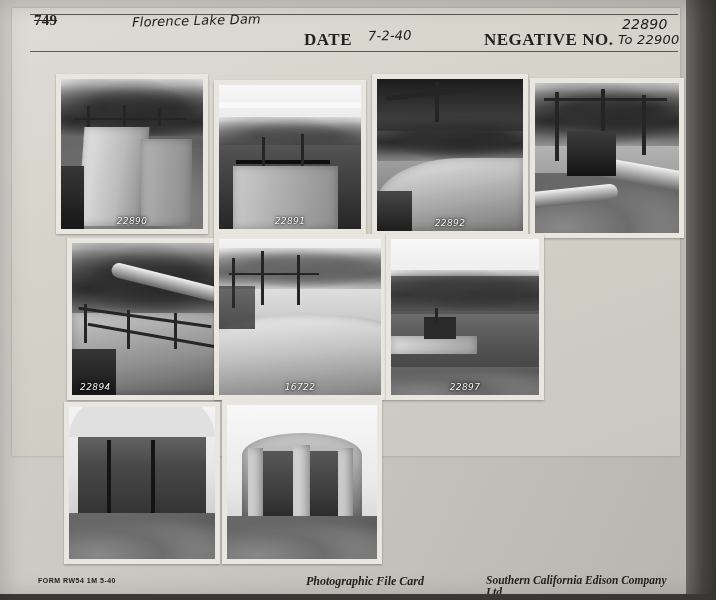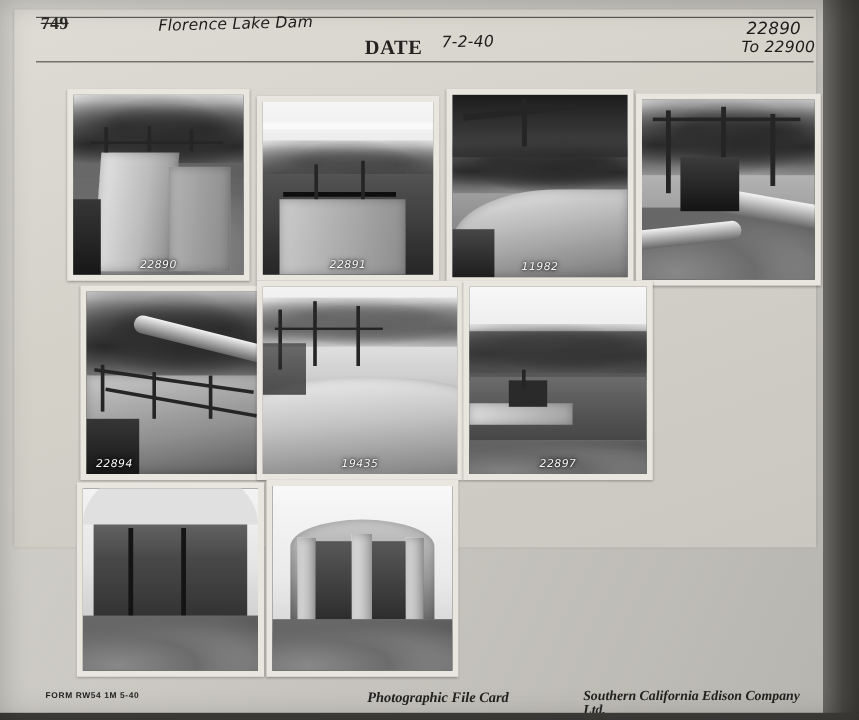--- a/index.html
+++ b/index.html
@@ -260,20 +260,21 @@
     <div class="hdr-rule" id="rule-top"></div>
     <div class="hdr-rule" id="rule-bottom"></div>
 
     <div class="hand" id="num-749">749</div>
 
     <div class="hand" id="val-location">Florence Lake Dam</div>
 
     <div class="hdr-label" id="lbl-date">DATE</div>
     <div class="hand" id="val-date">7-2-40</div>
 
+    <div class="hdr-label" id="lbl-negative">NEGATIVE NO.</div>
     <div class="hand" id="val-neg-1">22890</div>
     <div class="hand" id="val-neg-2">To 22900</div>
 
     <div id="grid">
 
       <div class="photo" style="left:0px; top:0px; width:142px; height:150px;">
         <div class="frame">
           <div class="sky" style="background:linear-gradient(180deg,#e9e7e0 0%,#cdcbc3 30%,#9c9a92 60%,#6f6e68 100%);"></div>
           <div class="trees" style="height:46%;"></div>
           <div class="rock" style="height:62%; opacity:.95;"></div>
@@ -304,21 +305,21 @@
 
       <div class="photo" style="left:316px; top:0px; width:146px; height:152px;">
         <div class="frame">
           <div class="sky" style="background:linear-gradient(180deg,#c9c7bf 0%,#a3a199 50%,#6e6d67 100%);"></div>
           <div class="dark" style="left:0; top:0; width:100%; height:34%; background:linear-gradient(180deg,#22211e 0%,#4c4b46 100%);"></div>
           <div class="trees" style="top:24%; height:30%;"></div>
           <div class="wall" style="left:0; top:52%; width:100%; height:48%; border-radius:60% 0 0 0; background:linear-gradient(170deg,#e6e4dc 0%,#b7b5ad 45%,#7b7972 100%);"></div>
           <div class="beam" style="left:6%; top:8%; width:62%; height:5px; transform:rotate(-6deg);"></div>
           <div class="beam" style="left:40%; top:2%; width:4px; height:26%;"></div>
           <div class="dark" style="left:0; bottom:0; width:24%; height:26%; background:linear-gradient(180deg,#4b4a45,#232220);"></div>
-          <div class="cap mid">11982</div>
+          <div class="cap mid">22892</div>
         </div>
       </div>
 
       <div class="photo" style="left:474px; top:4px; width:144px; height:150px;">
         <div class="frame">
           <div class="sky" style="background:linear-gradient(180deg,#d5d3cb 0%,#b0aea6 45%,#7d7b75 100%);"></div>
           <div class="trees" style="top:0; height:42%;"></div>
           <div class="rock" style="height:40%;"></div>
           <div class="pipe" style="left:38%; top:54%; width:70%; height:20px; transform:rotate(10deg);"></div>
           <div class="pipe" style="left:-6%; top:70%; width:64%; height:16px; transform:rotate(-6deg);"></div>
@@ -350,21 +351,21 @@
       <div class="photo" style="left:158px; top:160px; width:162px; height:156px;">
         <div class="frame">
           <div class="sky" style="background:linear-gradient(180deg,#f0eee8 0%,#dad8d0 35%,#b5b3ab 70%,#8b8982 100%);"></div>
           <div class="trees" style="top:6%; height:26%; opacity:.7;"></div>
           <div class="wall" style="left:-10%; top:48%; width:130%; height:60%; border-radius:70% 70% 0 0 / 40% 40% 0 0; background:linear-gradient(175deg,#ecebe5 0%,#c4c2b9 40%,#8d8b84 80%,#66645f 100%);"></div>
           <div class="beam" style="left:8%; top:12%; width:3px; height:32%;"></div>
           <div class="beam" style="left:26%; top:8%; width:3px; height:34%;"></div>
           <div class="beam" style="left:48%; top:10%; width:3px; height:32%;"></div>
           <div class="beam" style="left:6%; top:22%; width:56%; height:2px;"></div>
           <div class="dark" style="left:0; top:30%; width:22%; height:28%; opacity:.7;"></div>
-          <div class="cap mid">19435</div>
+          <div class="cap mid">16722</div>
         </div>
       </div>
 
       <div class="photo" style="left:330px; top:160px; width:148px; height:156px;">
         <div class="frame">
           <div class="sky" style="background:linear-gradient(180deg,#f3f2ed 0%,#dfdfd8 45%,#c9c8c1 70%);"></div>
           <div class="dark" style="left:0; top:24%; width:100%; height:26%; background:linear-gradient(180deg,#7b7972 0%,#565550 100%);"></div>
           <div class="trees" style="top:20%; height:26%; opacity:.8;"></div>
           <div class="water" style="height:52%;"></div>
           <div class="wall" style="left:0; top:62%; width:58%; height:12%; background:linear-gradient(90deg,#d8d6ce,#a5a39b);"></div>

